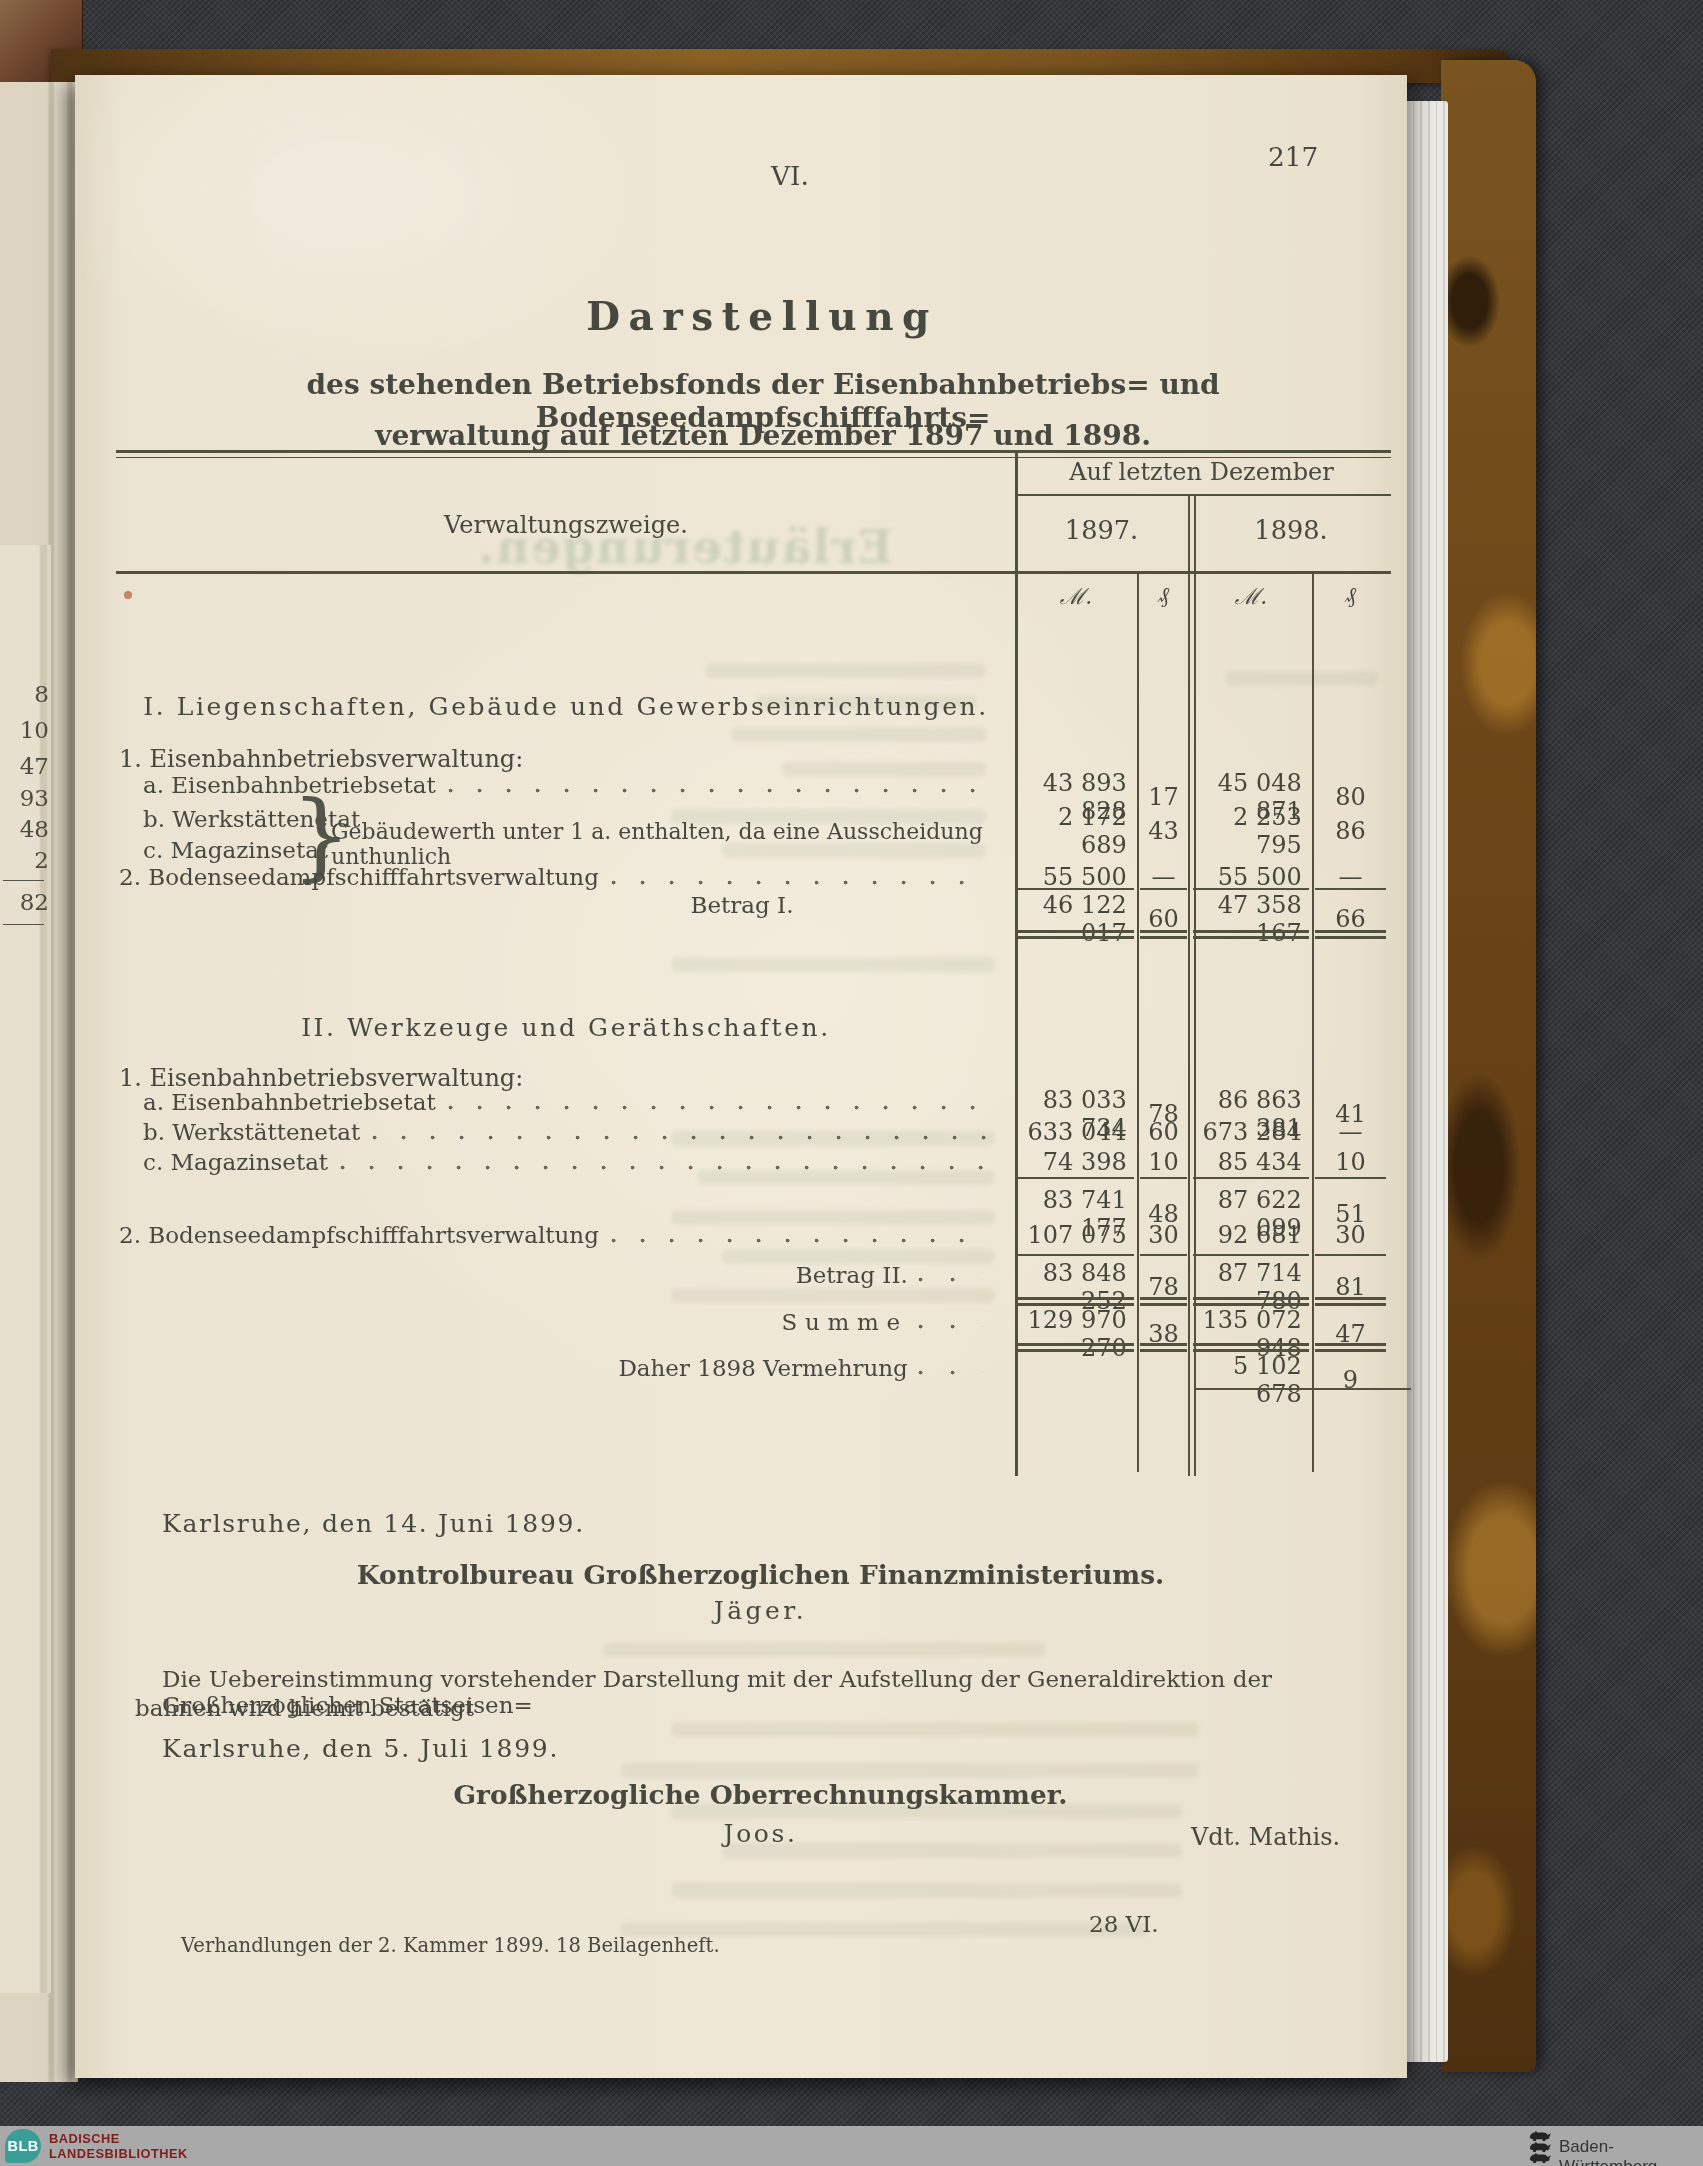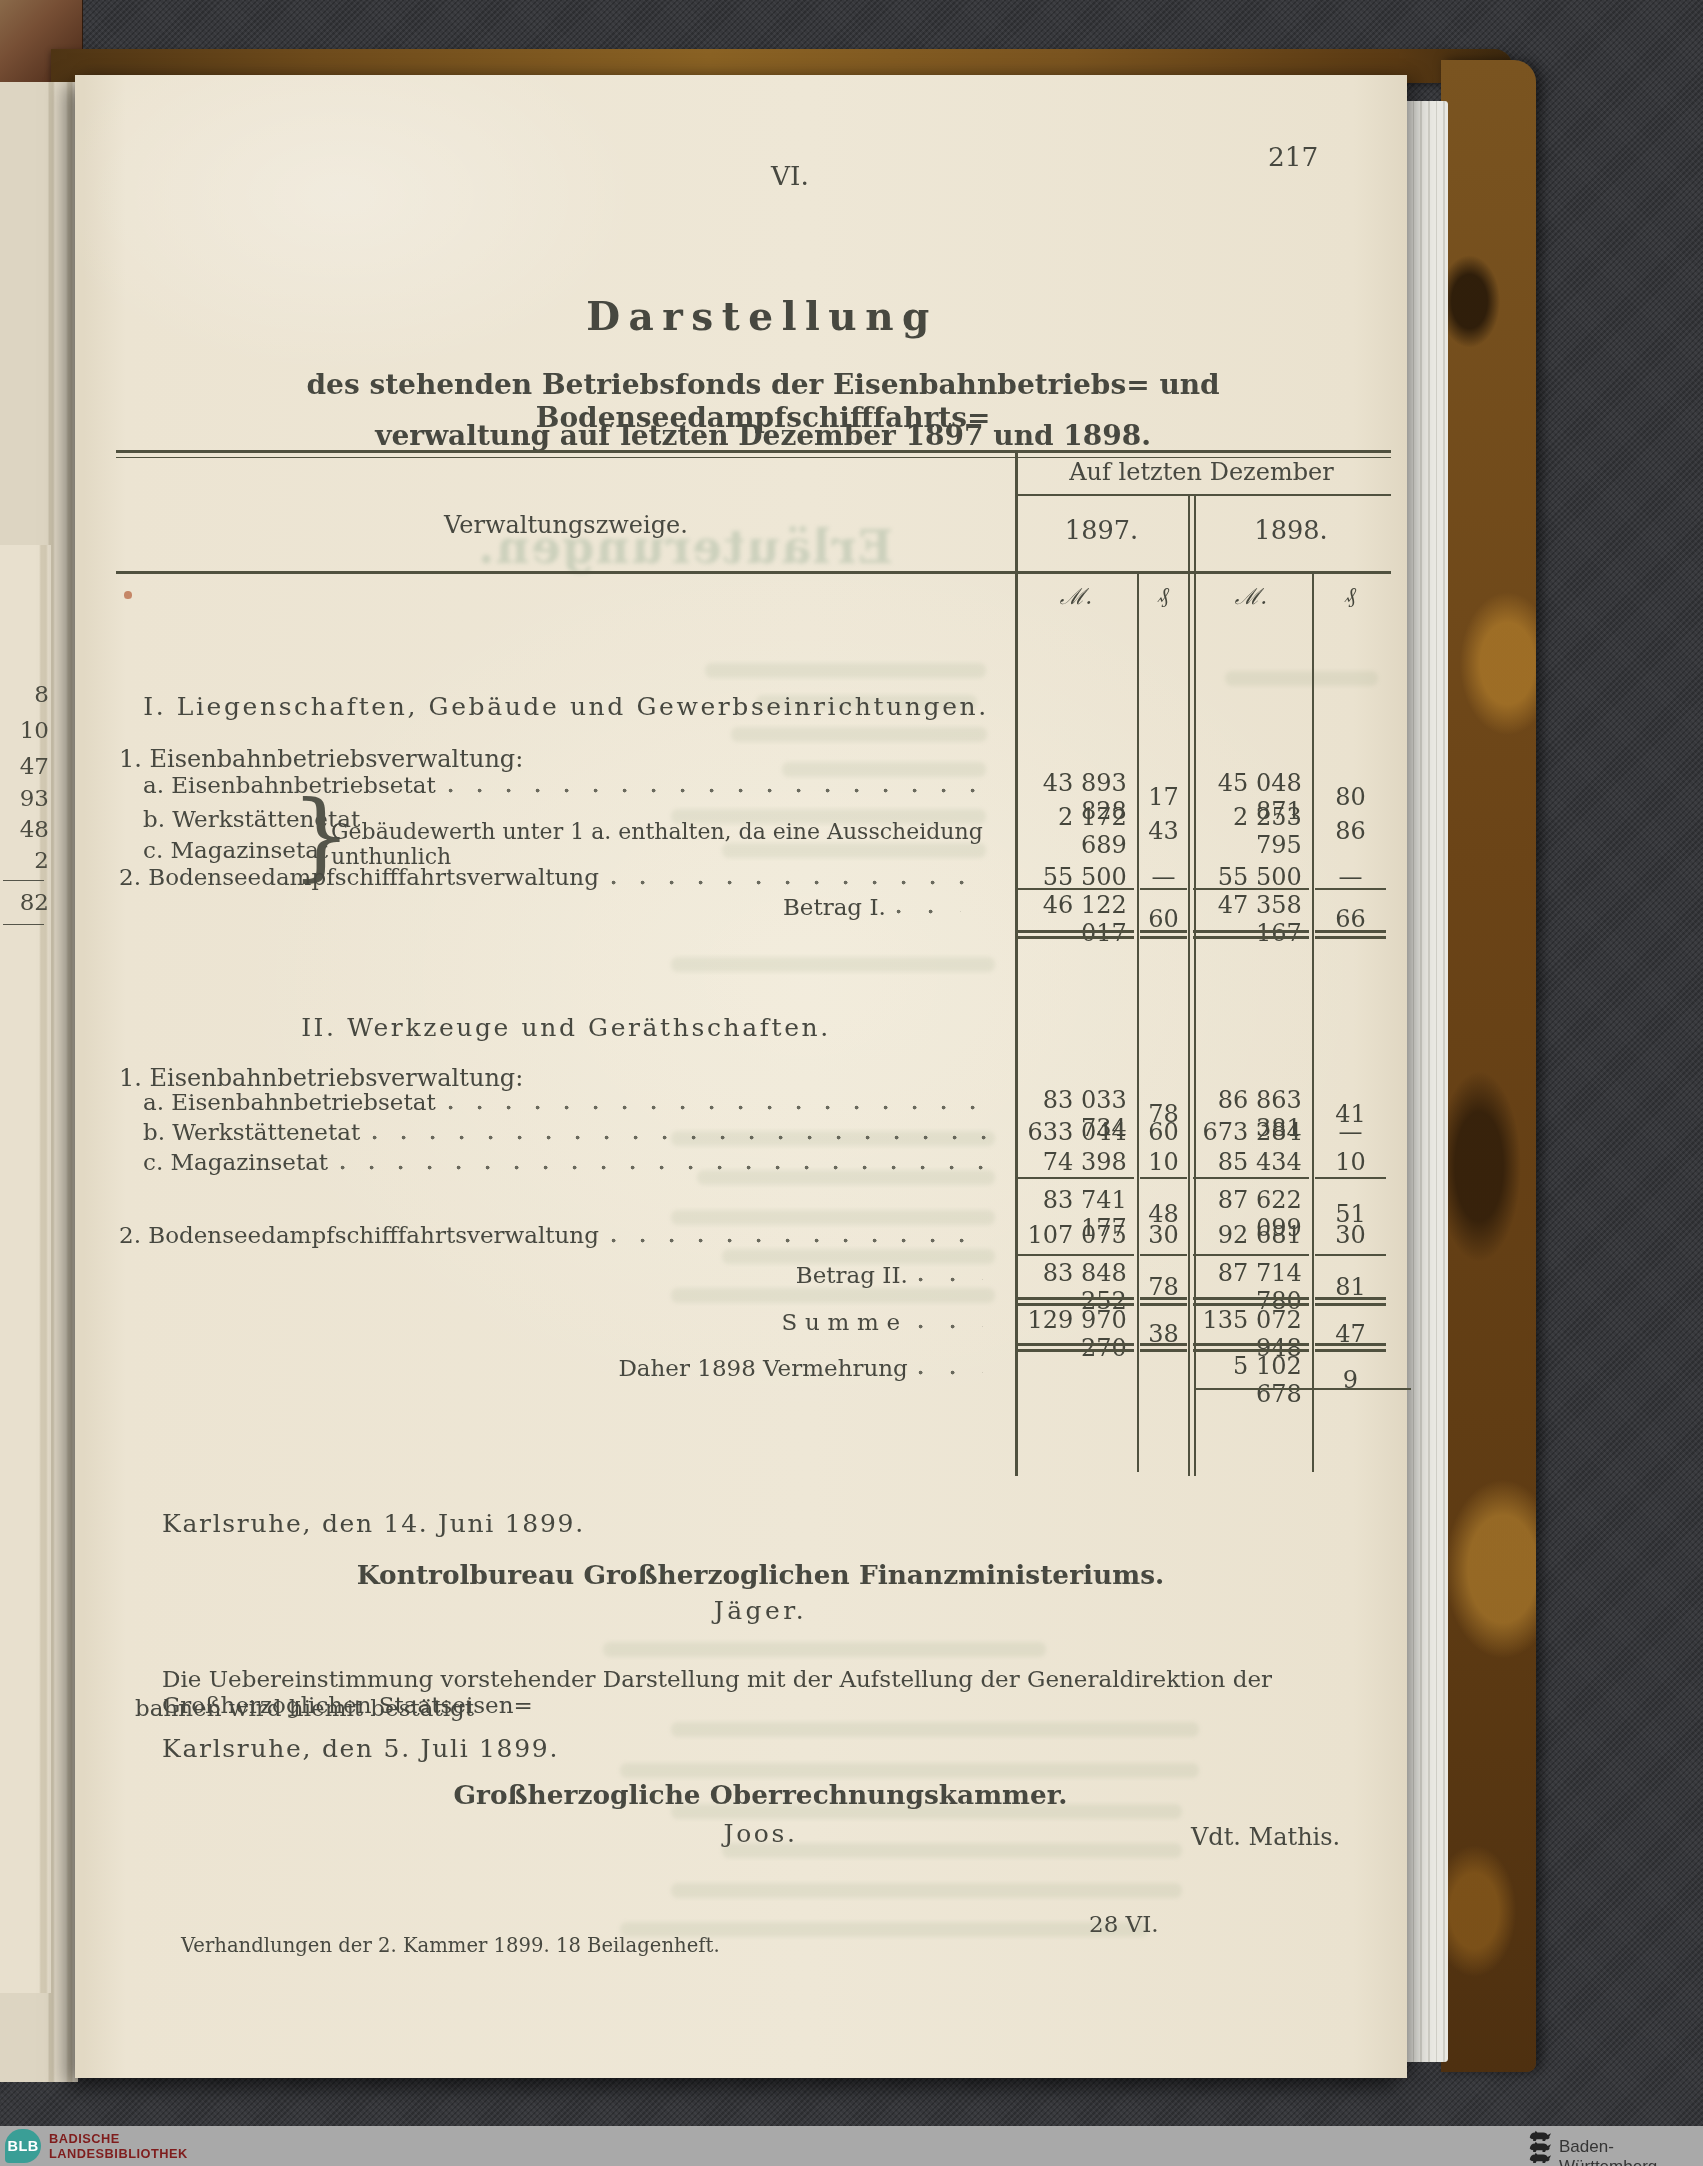--- a/index.html
+++ b/index.html
@@ -200,21 +200,21 @@
       <div class="p">—</div>
     </div>
 
     <div class="rulerow" style="top:813px;">
         <div></div>
         <div></div>
         <div></div>
         <div></div>
       </div>
 
-    <div class="row" style="left:404px;top:817px;width:482px;">
+    <div class="row" style="left:426px;top:817px;width:482px;flex-direction:column;">
       <span class="fr" style="flex:1;text-align:right;">Betrag I.</span>
       <span class="dotlead"></span>
     </div>
     <div class="grid4" style="top:816px;">
       <div class="m">46 122 017</div>
       <div class="p">60</div>
       <div class="m">47 358 167</div>
       <div class="p">66</div>
     </div>
 

